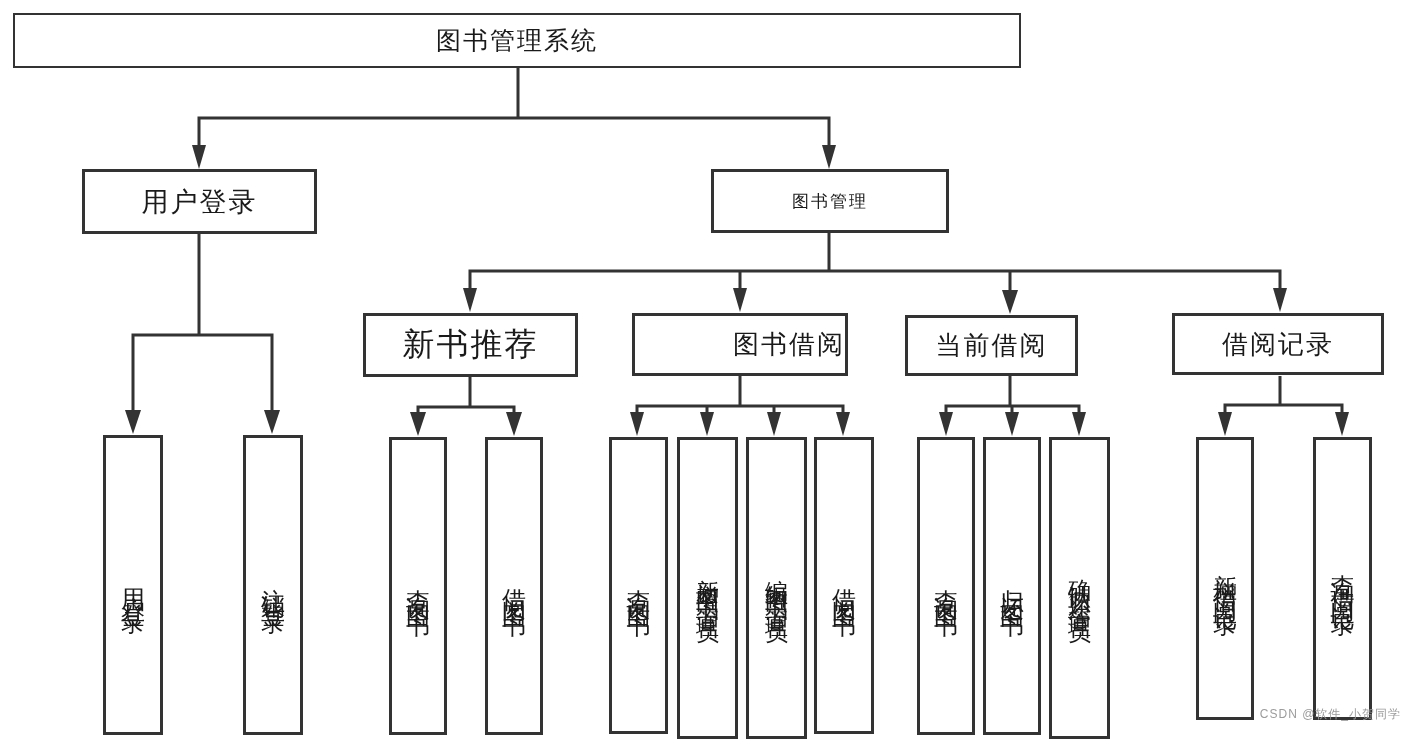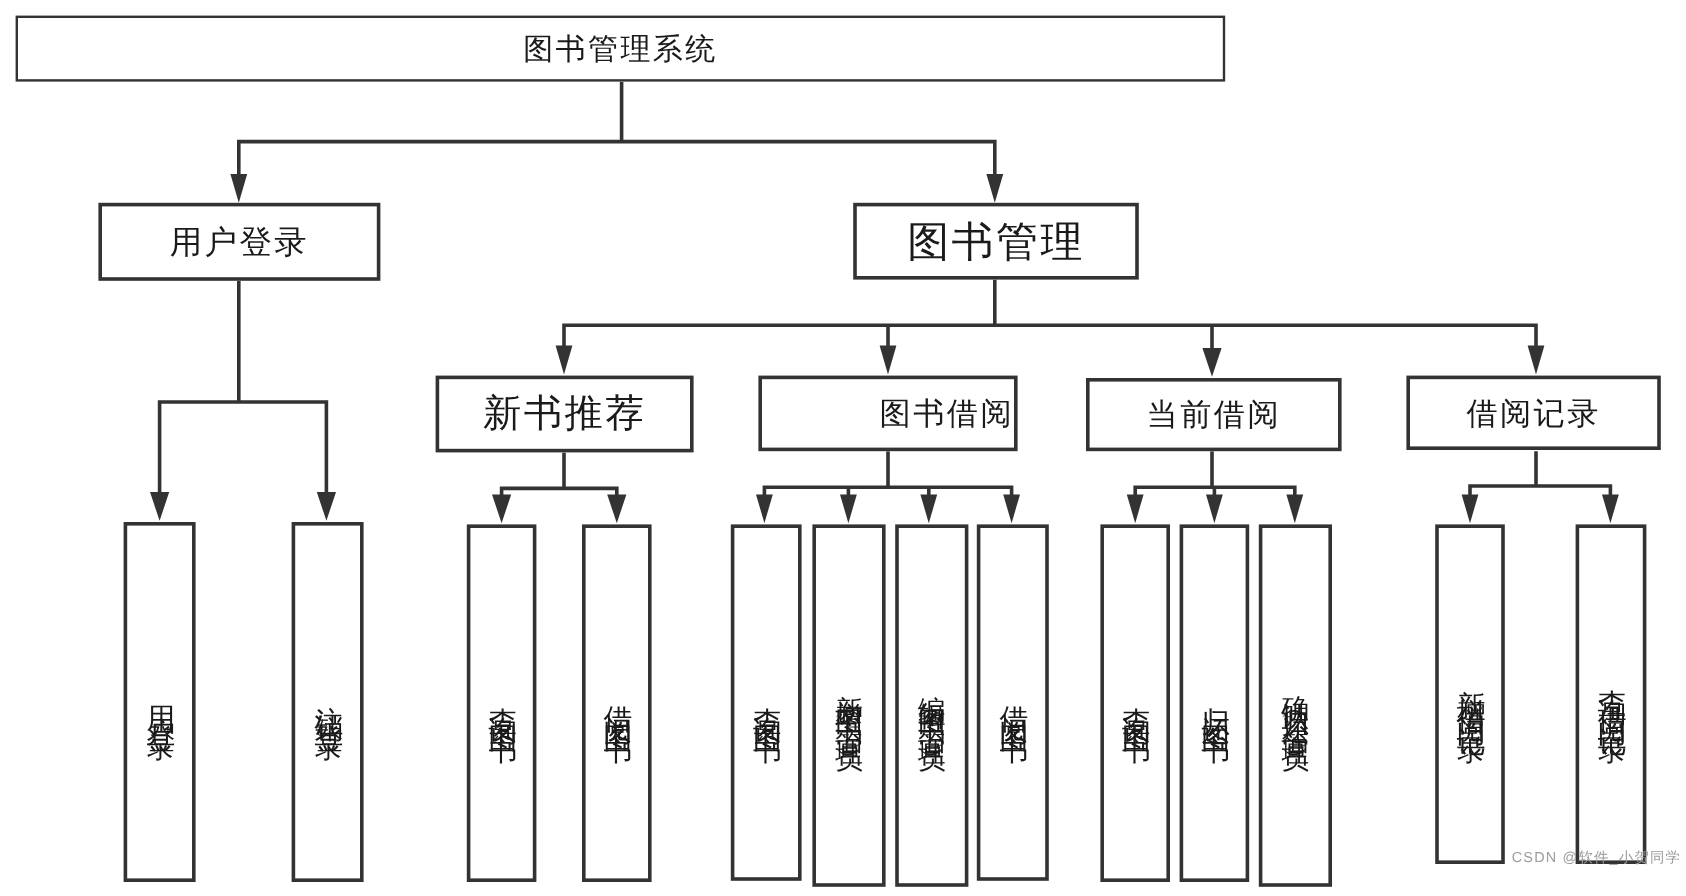--- a/index.html
+++ b/index.html
@@ -29,24 +29,24 @@
     background: #ffffff;
     display: flex;
     align-items: center;
     justify-content: center;
     color: #1a1a1a;
     letter-spacing: 2px;
     white-space: nowrap;
   }
   .n-root          { left: 13px;   top: 13px;  width: 1008px; height: 55px; font-size: 25px; border-width: 2.5px; }
   .n-user-login    { left: 82px;   top: 169px; width: 235px;  height: 65px; font-size: 27px; }
-  .n-book-mgmt     { left: 711px;  top: 169px; width: 238px;  height: 64px; font-size: 35px; }
+  .n-book-mgmt     { left: 711px;  top: 169px; width: 238px;  height: 64px; font-size: 17px; }
   .n-new-book      { left: 363px;  top: 313px; width: 215px;  height: 64px; font-size: 32px; }
   .n-book-borrow   { left: 632px;  top: 313px; width: 216px;  height: 63px; font-size: 26px; justify-content: flex-end; }
-  .n-cur-borrow    { left: 905px;  top: 315px; width: 213px;  height: 61px; font-size: 26px; font-family: Liberation Mono, monospace; }
+  .n-cur-borrow    { left: 905px;  top: 315px; width: 173px;  height: 61px; font-size: 26px; font-family: Liberation Mono, monospace; }
   .n-borrow-rec    { left: 1172px; top: 313px; width: 212px;  height: 62px; font-size: 26px; }
   
   .vbox {
     position: absolute;
     box-sizing: border-box;
     border: 3px solid #333333;
     background: #ffffff;
     display: flex;
     align-items: center;
     justify-content: center;

